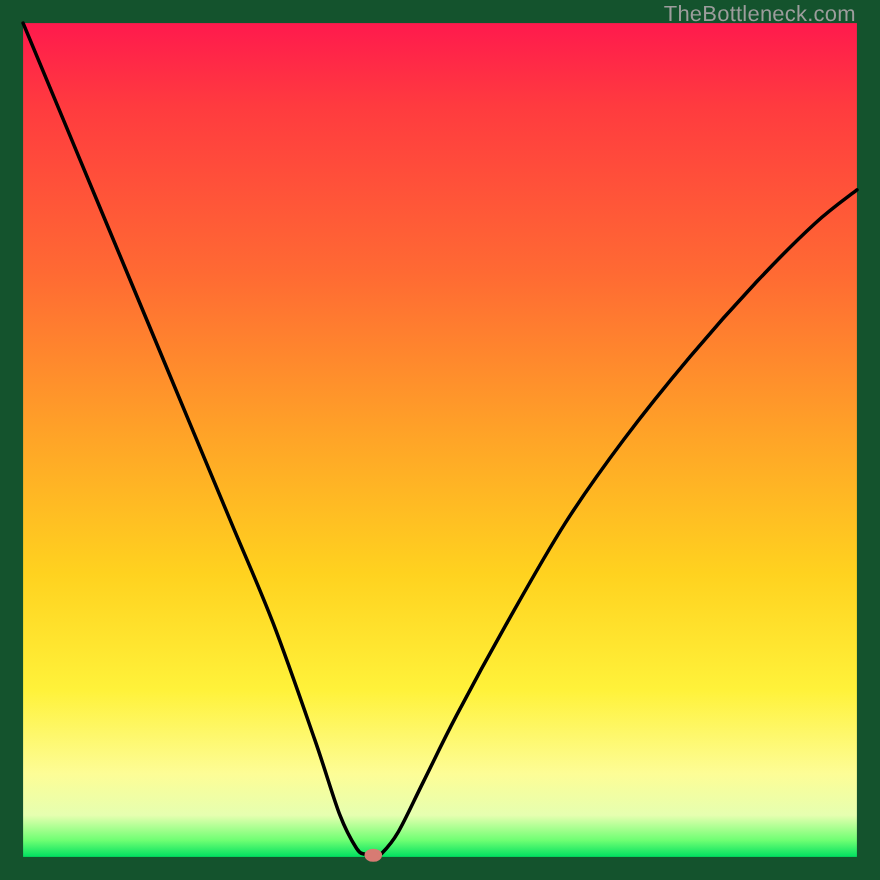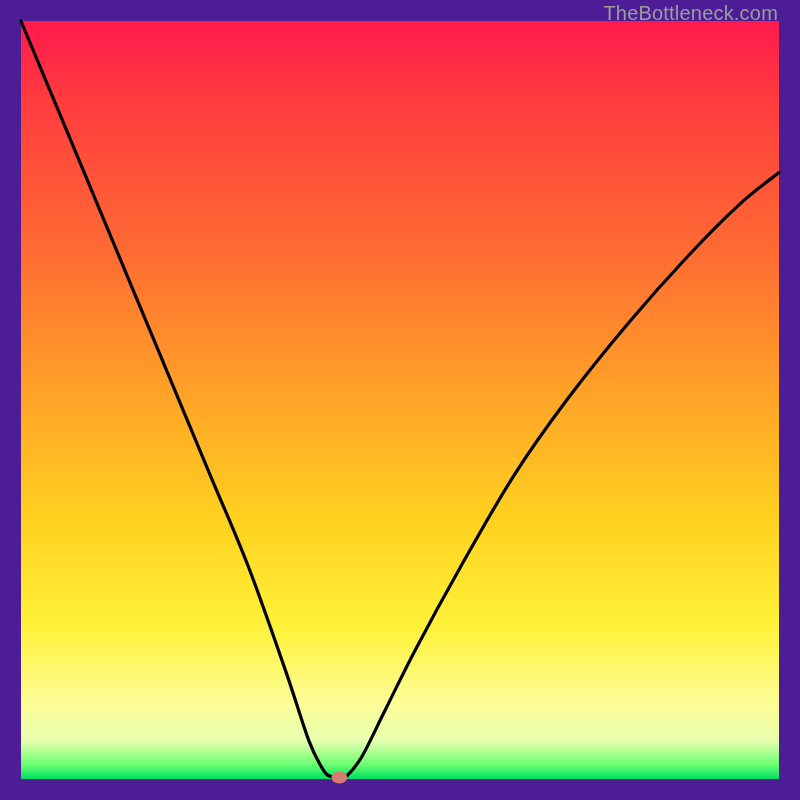--- a/index.html
+++ b/index.html
@@ -8,21 +8,21 @@
     width: 800px;
     height: 800px;
     background: #000;
     font-family: Arial, Helvetica, sans-serif;
     overflow: hidden;
   }
   .frame {
     position: relative;
     width: 800px;
     height: 800px;
-    background: #4c1d95;
+    background: #14532d;
   }
   .plot {
     position: absolute;
     left: 21px;
     top: 21px;
     width: 758px;
     height: 758px;
     
     background: linear-gradient(
       to bottom,

